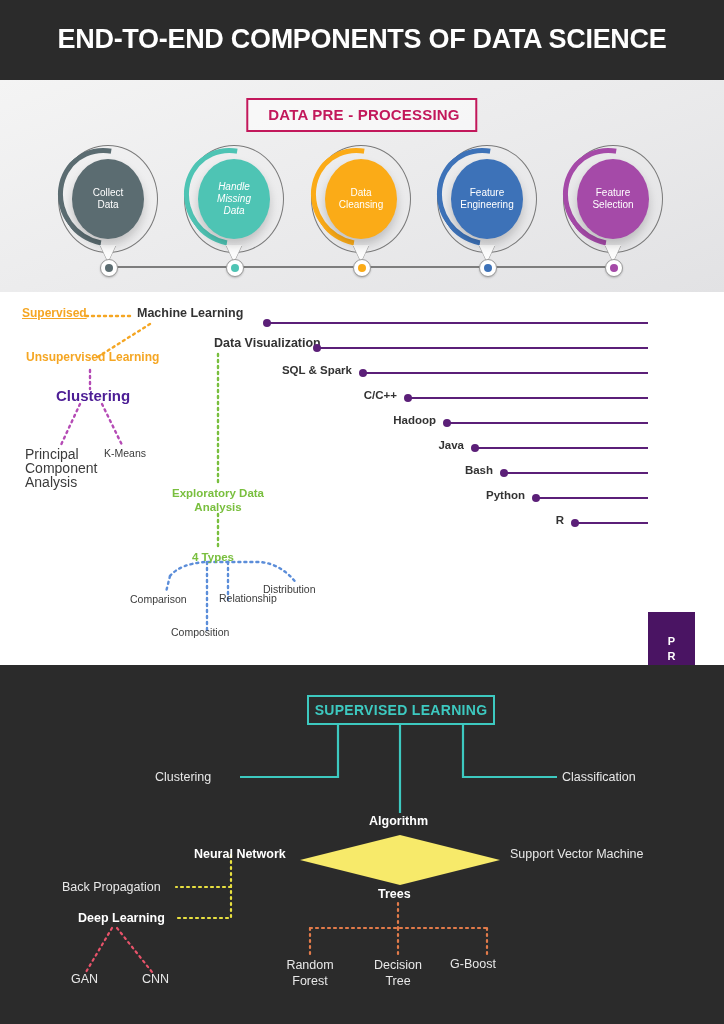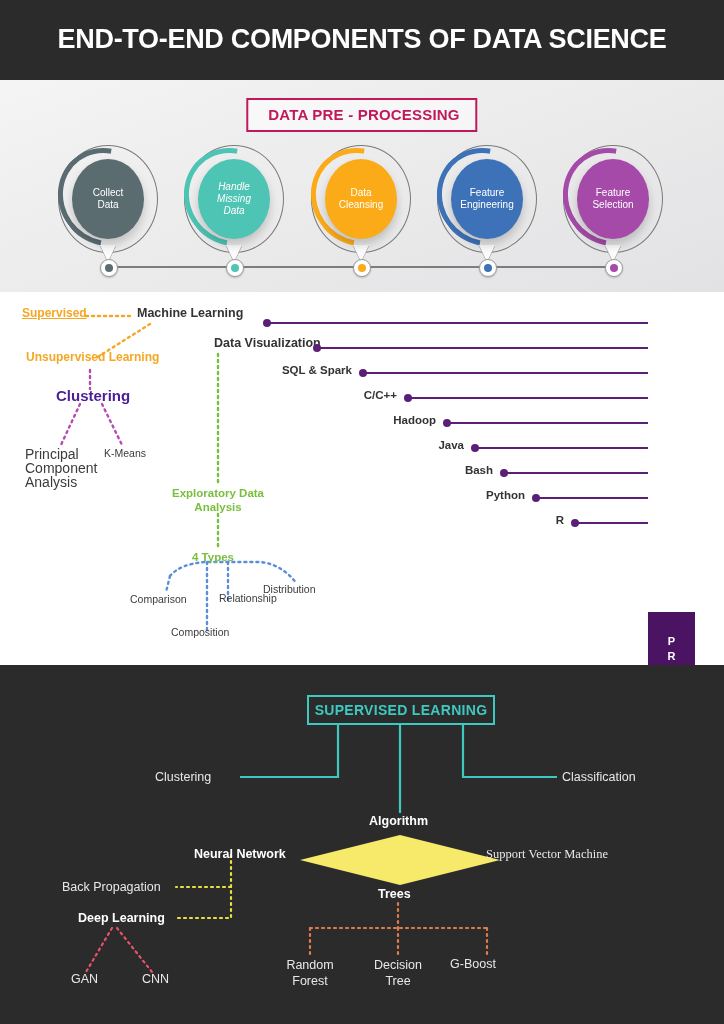--- a/index.html
+++ b/index.html
@@ -323,21 +323,21 @@
     </svg>
 
     <div class="lbl w" style="left:155px;top:105px;font-size:12.5px;">Clustering</div>
     <div class="lbl w" style="left:562px;top:105px;font-size:12.5px;">Classification</div>
 
     <div class="lbl wb" style="left:369px;top:149px;font-size:12.5px;">Algorithm</div>
 
     <div class="diamond" style="top:170px;"></div>
 
     <div class="lbl wb" style="left:194px;top:182px;font-size:12.5px;">Neural Network</div>
-    <div class="lbl w" style="left:486px;top:182px;font-size:12.5px;font-family:Liberation Serif, serif;">Support Vector Machine</div>
+    <div class="lbl w" style="left:510px;top:182px;font-size:12.5px;">Support Vector Machine</div>
 
     <div class="lbl wb" style="left:378px;top:222px;font-size:12.5px;">Trees</div>
 
     <div class="lbl w" style="left:62px;top:215px;font-size:12.5px;">Back Propagation</div>
     <div class="lbl wb" style="left:78px;top:246px;font-size:12.5px;">Deep Learning</div>
 
     <div class="lbl w" style="left:71px;top:307px;font-size:12.5px;">GAN</div>
     <div class="lbl w" style="left:142px;top:307px;font-size:12.5px;">CNN</div>
 
     <div class="lbl w" style="left:277px;top:292px;font-size:12.5px;line-height:16px;text-align:center;width:66px;">

